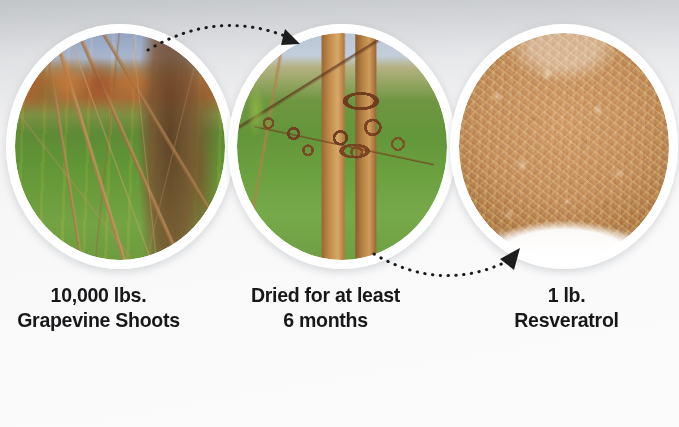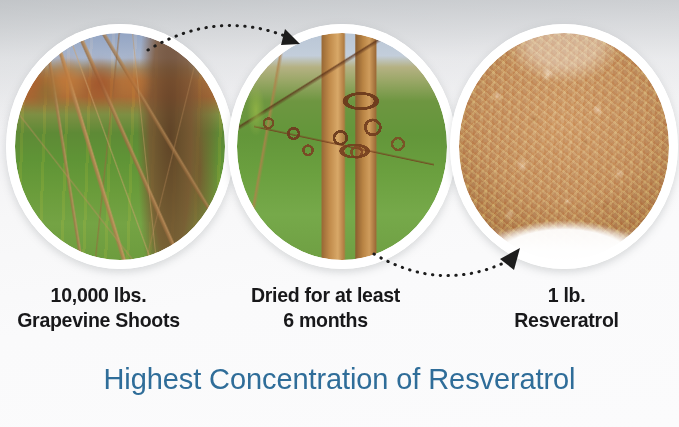--- a/index.html
+++ b/index.html
@@ -300,15 +300,14 @@
       <span class="line">6 months</span>
     </div>
 
     <div class="caption" id="caption-3">
       <span class="line">1 lb.</span>
       <span class="line">Resveratrol</span>
     </div>
 
   </div>
 
-  <div class="headline">Highest Concentration of Resveratrol</div>
 
 </div>
 
 </body></html>

